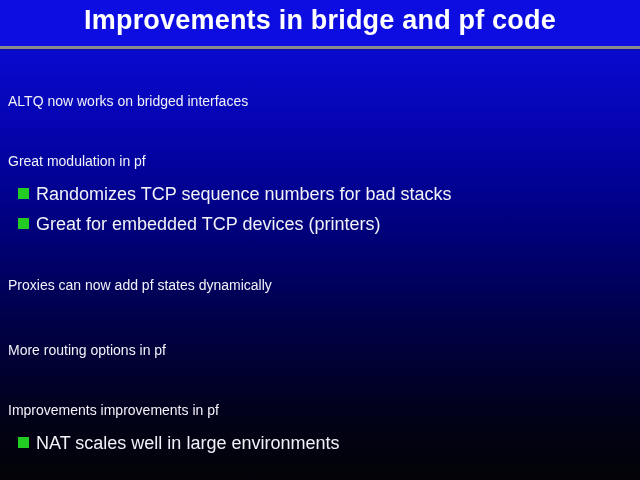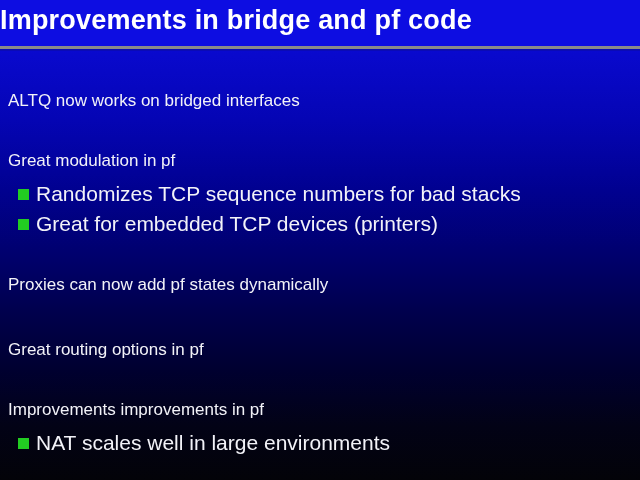--- a/index.html
+++ b/index.html
@@ -32,21 +32,21 @@
     top: 0;
     width: 640px;
     height: 46px;
     background: #0d0de2;
   }
   #title-text {
     position: absolute;
     left: 0;
     top: 5px;
     width: 640px;
-    text-align: left;
+    text-align: center;
     color: #ffffff;
     font-size: 27px;
     font-weight: bold;
     letter-spacing: 0.2px;
     white-space: nowrap;
   }
   #title-rule {
     position: absolute;
     left: 0;
     top: 46px;
@@ -68,27 +68,27 @@
     position: absolute;
     left: 0;
     top: 52px;
     width: 640px;
     height: 428px;
   }
   .line {
     position: absolute;
     left: 8px;
     color: #f2f2f8;
-    font-size: 17px;
+    font-size: 14px;
     white-space: nowrap;
     line-height: 26px;
   }
   .line.level1 {
     left: 18px;
-    font-size: 21px;
+    font-size: 18px;
   }
   .bullet-sq {
     display: inline-block;
     width: 11px;
     height: 11px;
     background: #22cc22;
     vertical-align: 1px;
     margin-right: 7px;
   }
 </style>
@@ -118,21 +118,21 @@
 
     <div class="line" style="top:220px">
       <span>Proxies can now add pf states dynamically</span>
     </div>
 
     <div class="line level1" style="top:159px">
       <span class="bullet-sq"></span><span>Great for embedded TCP devices (printers)</span>
     </div>
 
     <div class="line" style="top:285px">
-      <span>Great routing options in pf</span>
+      <span>More routing options in pf</span>
     </div>
 
     <div class="line" style="top:345px">
       <span>Improvements improvements in pf</span>
     </div>
 
     <div class="line level1" style="top:378px">
       <span class="bullet-sq"></span><span>NAT scales well in large environments</span>
     </div>
   </div>

